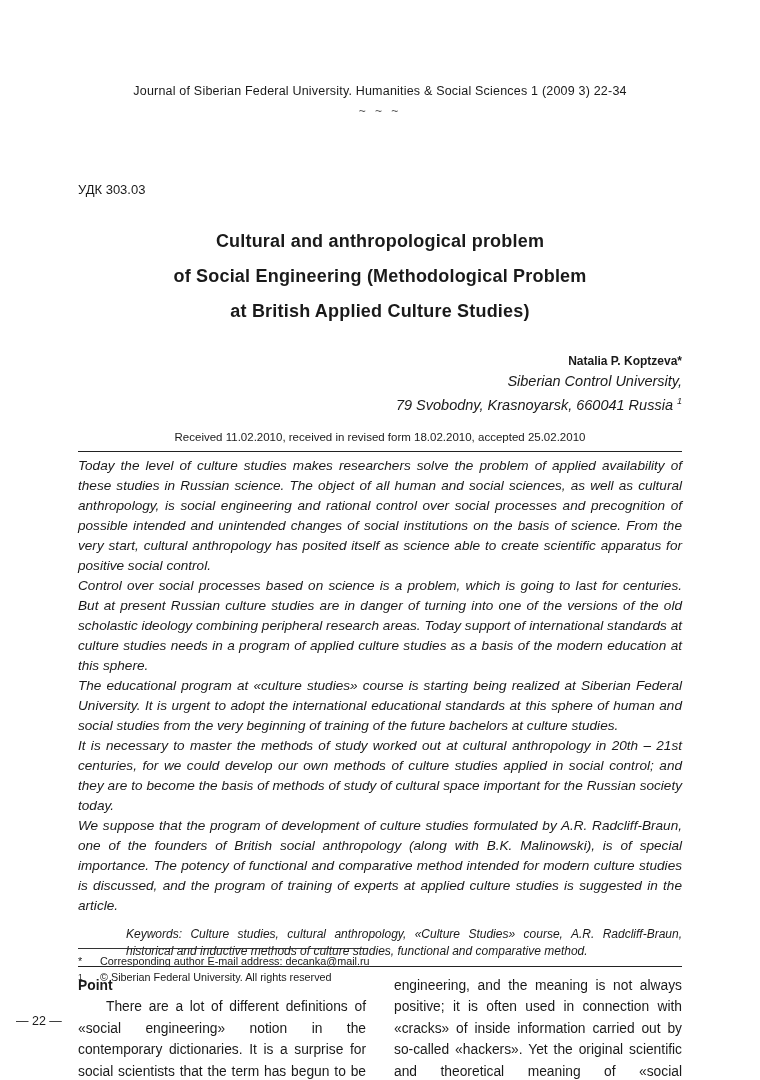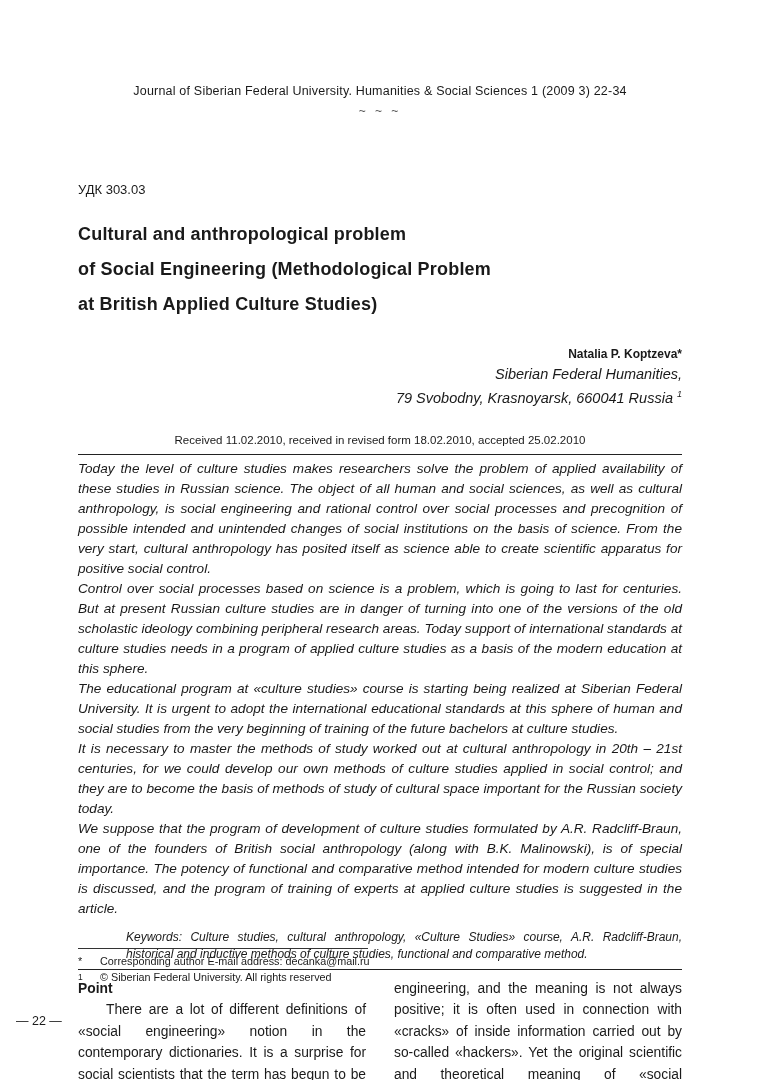--- a/index.html
+++ b/index.html
@@ -33,45 +33,46 @@
     color: #555;
     margin-top: 6px;
     letter-spacing: 3px;
   }
   .udk {
     margin-top: 64px;
     font-size: 13px;
   }
 
   .title {
-    margin-top: 20px;
+    margin-top: 27px;
     font-size: 18px;
     font-weight: bold;
     line-height: 35px;
     letter-spacing: 0.2px;
+    text-align: center;
   }
   .title div { white-space: nowrap; }
 
   .author-block {
     margin-top: 22px;
     text-align: right;
     line-height: 20px;
   }
   .author-name {
     font-weight: bold;
     font-size: 12px;
   }
   .author-affil, .author-addr {
     font-style: italic;
     font-size: 14.5px;
   }
   .author-addr sup { font-size: 9px; font-style: italic; }
 
   .received {
-    margin-top: 26px;
+    margin-top: 16px;
     text-align: center;
     font-size: 11.5px;
   }
 
   .rule {
     border: none;
     border-top: 1px solid #222;
     margin: 8px 0 0 0;
   }
   .rule.keywords-rule { margin-top: 6px; }
@@ -157,21 +158,21 @@
     <div class="udk">УДК 303.03</div>
 
     <div class="title">
       <div>Cultural and anthropological problem</div>
       <div>of Social Engineering (Methodological Problem</div>
       <div>at British Applied Culture Studies)</div>
     </div>
 
     <div class="author-block">
       <div class="author-name">Natalia P. Koptzeva*</div>
-      <div class="author-affil">Siberian Federal Humanities,</div>
+      <div class="author-affil">Siberian Control University,</div>
       <div class="author-addr"><span>79 Svobodny, Krasnoyarsk, 660041 Russia </span><sup>1</sup></div>
     </div>
 
     <div class="received">Received 11.02.2010, received in revised form 18.02.2010, accepted 25.02.2010</div>
 
     <hr class="rule">
 
     <div class="abstract">
       <p>Today the level of culture studies makes researchers solve the problem of applied availability of these studies in Russian science. The object of all human and social sciences, as well as cultural anthropology, is social engineering and rational control over social processes and precognition of possible intended and unintended changes of social institutions on the basis of science. From the very start, cultural anthropology has posited itself as science able to create scientific apparatus for positive social control.</p>
       <p>Control over social processes based on science is a problem, which is going to last for centuries. But at present Russian culture studies are in danger of turning into one of the versions of the old scholastic ideology combining peripheral research areas. Today support of international standards at culture studies needs in a program of applied culture studies as a basis of the modern education at this sphere.</p>

